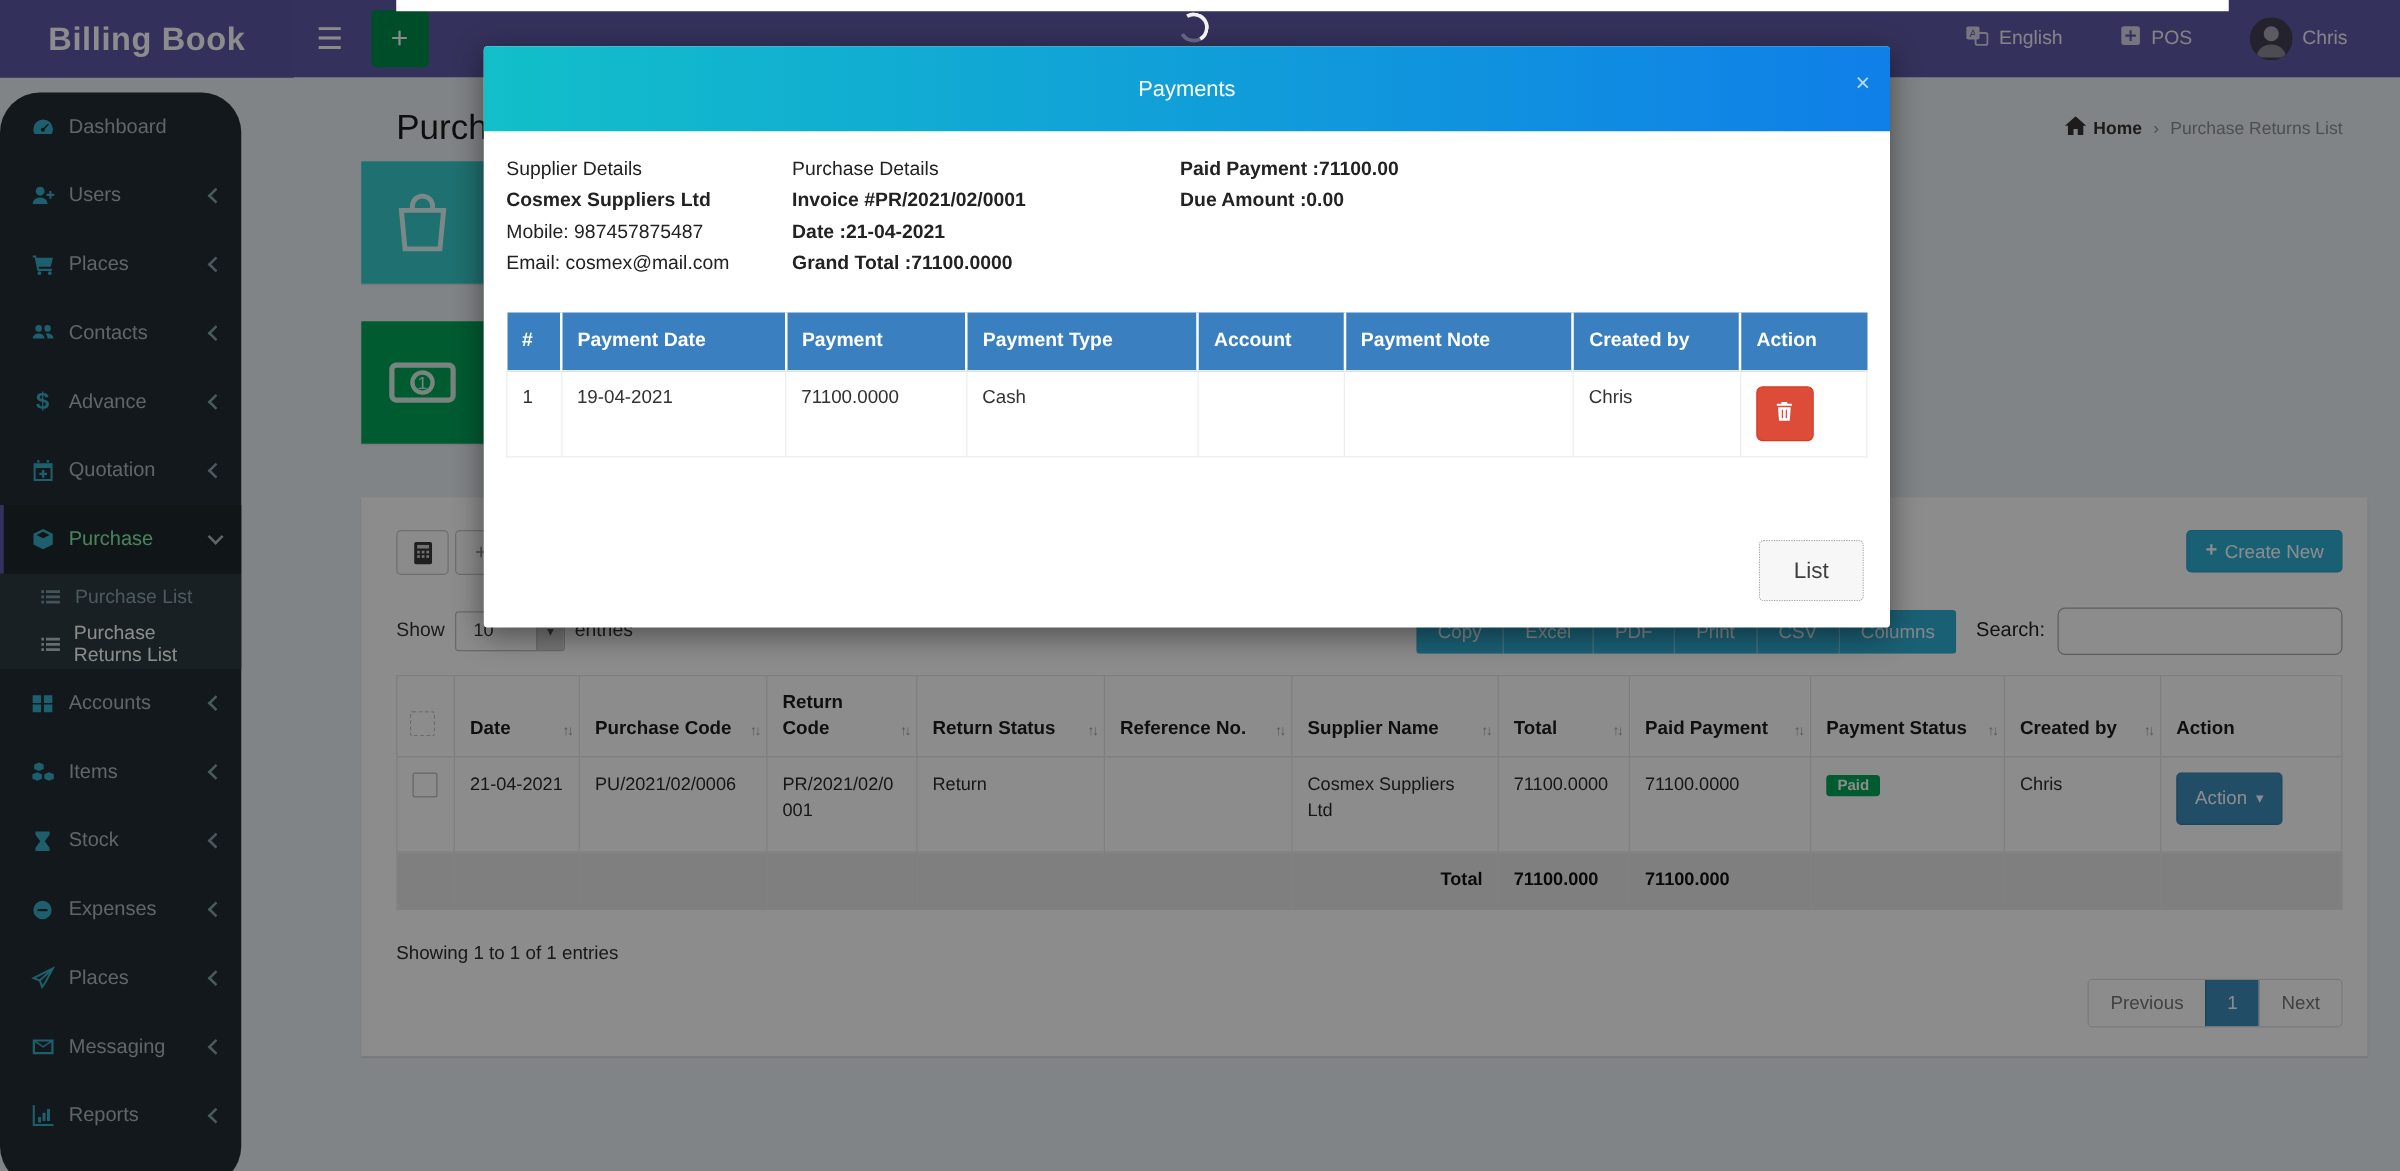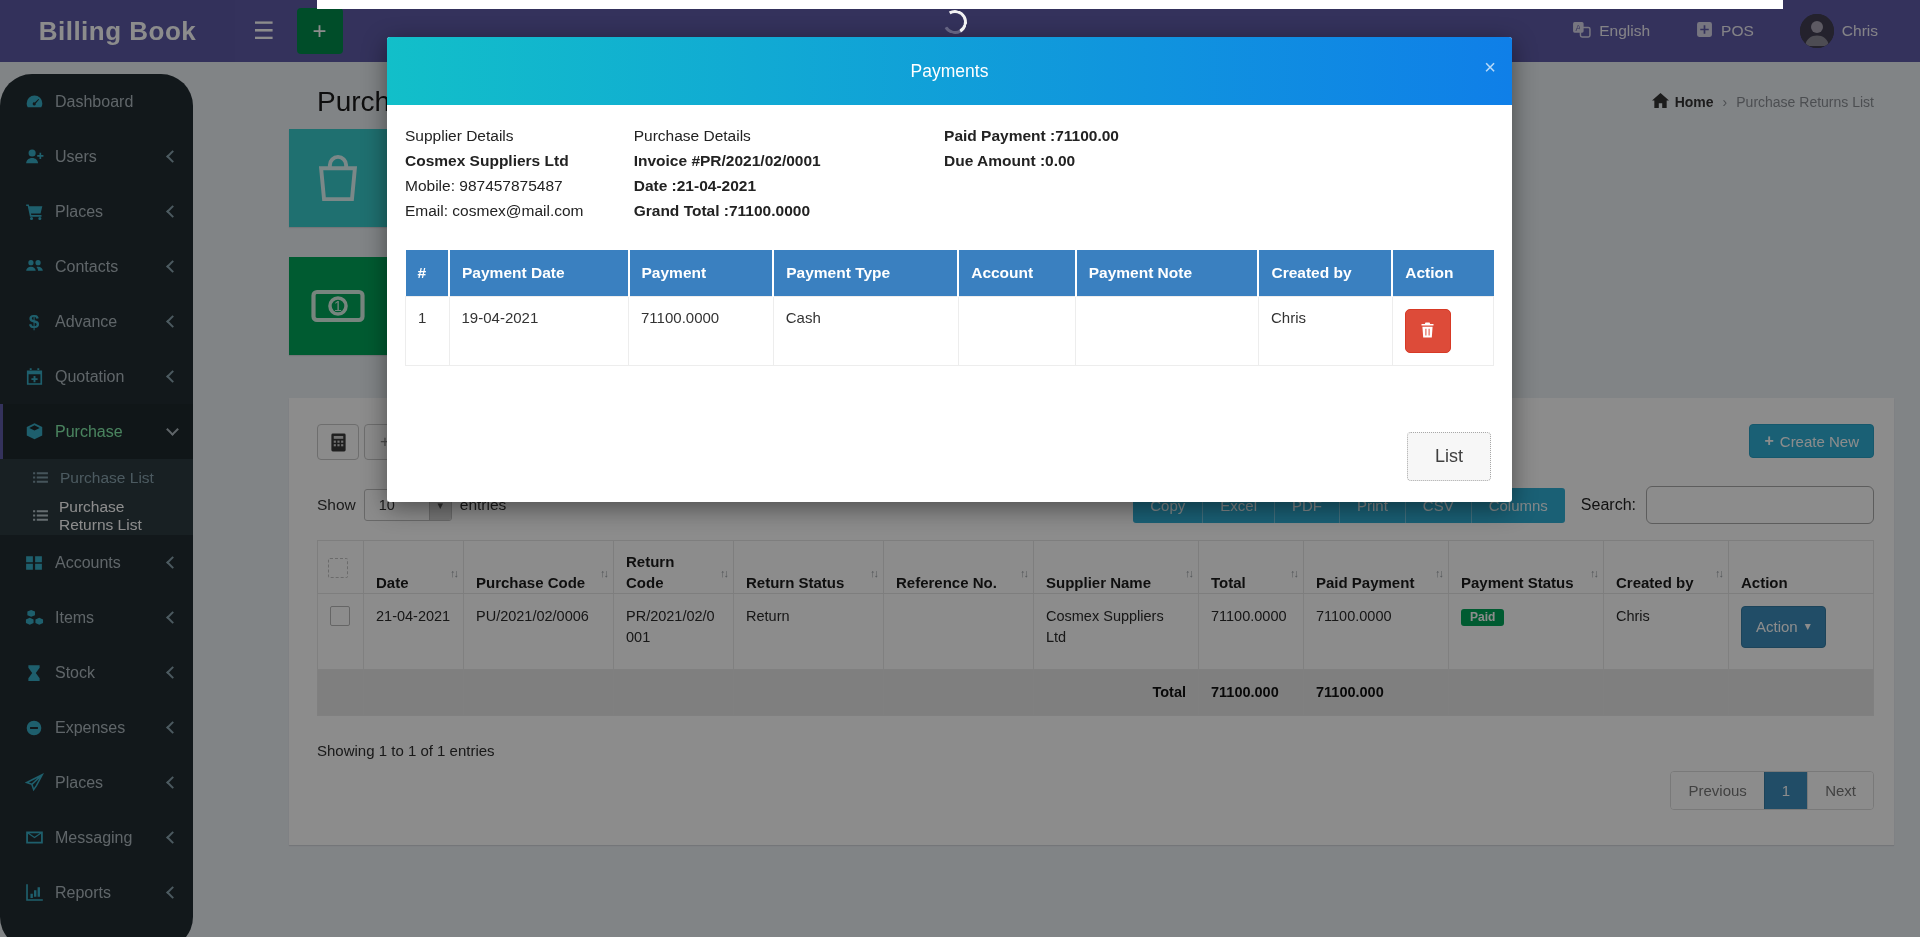--- a/index.html
+++ b/index.html
@@ -61,21 +61,21 @@
   .right-controls{display:flex;align-items:center;gap:10px;}
   .export-group{display:inline-flex;border-radius:3px;overflow:hidden;}
   .export-btn{background:#31b0d5;color:#eef8fb;font-size:15px;padding:9px 17px;border-right:1px solid rgba(255,255,255,.35);cursor:pointer;}
   .export-btn:last-child{border-right:none;}
   .search-label{font-size:16px;color:#222;margin-left:6px;}
   .search-input{width:228px;height:38px;border:1px solid #aaa;border-radius:6px;background:#fff;}
 
   
   table.main{width:100%;border-collapse:collapse;table-layout:fixed;margin-top:16px;font-size:14.5px;color:#2b2b2b;}
   table.main th{vertical-align:bottom;text-align:left;font-weight:bold;font-size:15px;color:#1d1d1d;
-                padding:10px 26px 0 12px;border:1px solid #e6e6e6;position:relative;line-height:1.4;}
+                padding:10px 26px 12px 12px;border:1px solid #e6e6e6;position:relative;line-height:1.4;}
   table.main td{padding:12px;border:1px solid #e9e9e9;vertical-align:top;background:#fff;line-height:1.45;}
   table.main tr.totalrow td{background:#e8e8e8;font-weight:bold;color:#111;padding:12px;height:44px;}
   .sort{position:absolute;right:6px;bottom:12px;color:#9aa0a6;font-size:11px;letter-spacing:-2px;font-weight:normal;}
   .cbx{width:20px;height:20px;border:1px solid #b9b9b9;background:#fff;border-radius:2px;display:inline-block;}
   .cbx.ghost{border-style:dashed;background:transparent;border-color:#c4c4c4;}
   .badge-paid{display:inline-block;background:#00a65a;color:#fff;font-size:12px;font-weight:bold;
               padding:0 9px;border-radius:3px;}
   .btn-action{display:inline-flex;align-items:center;gap:7px;background:#3c8dbc;border:1px solid #357ca5;
               color:#fff;font-size:15px;padding:9px 14px;border-radius:4px;}
   .wrapany{overflow-wrap:anywhere;}

